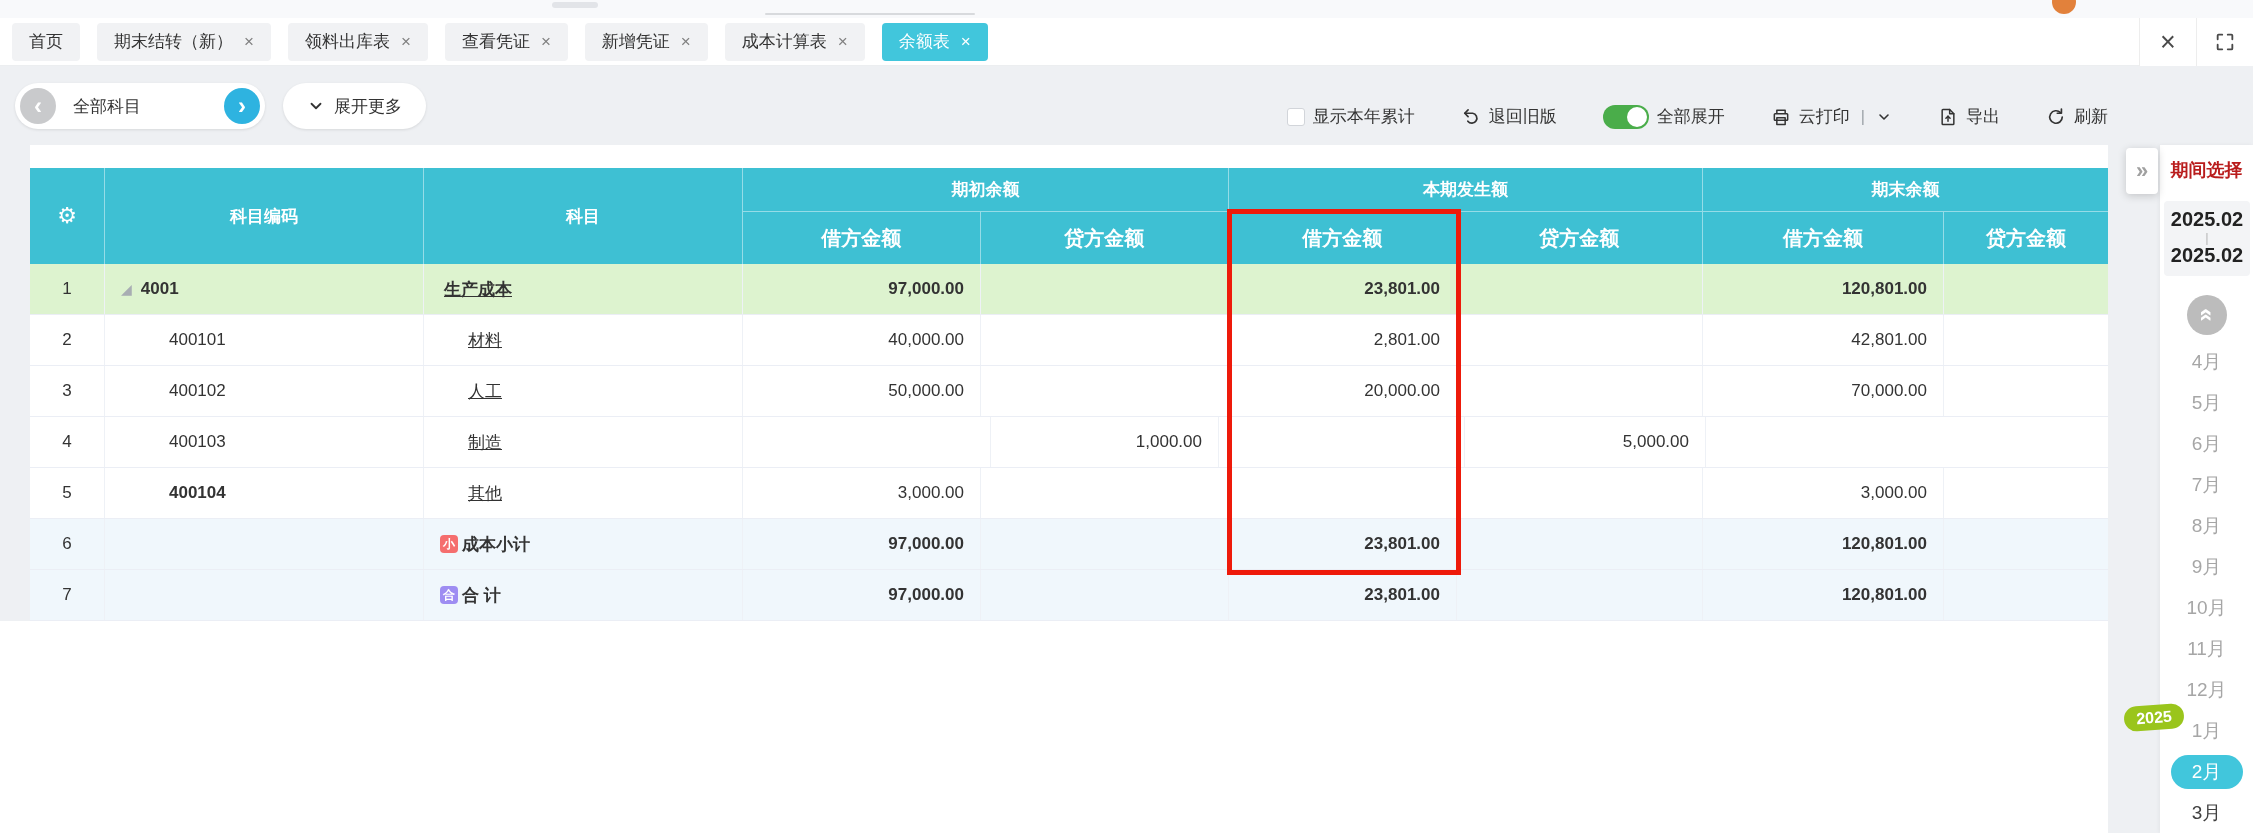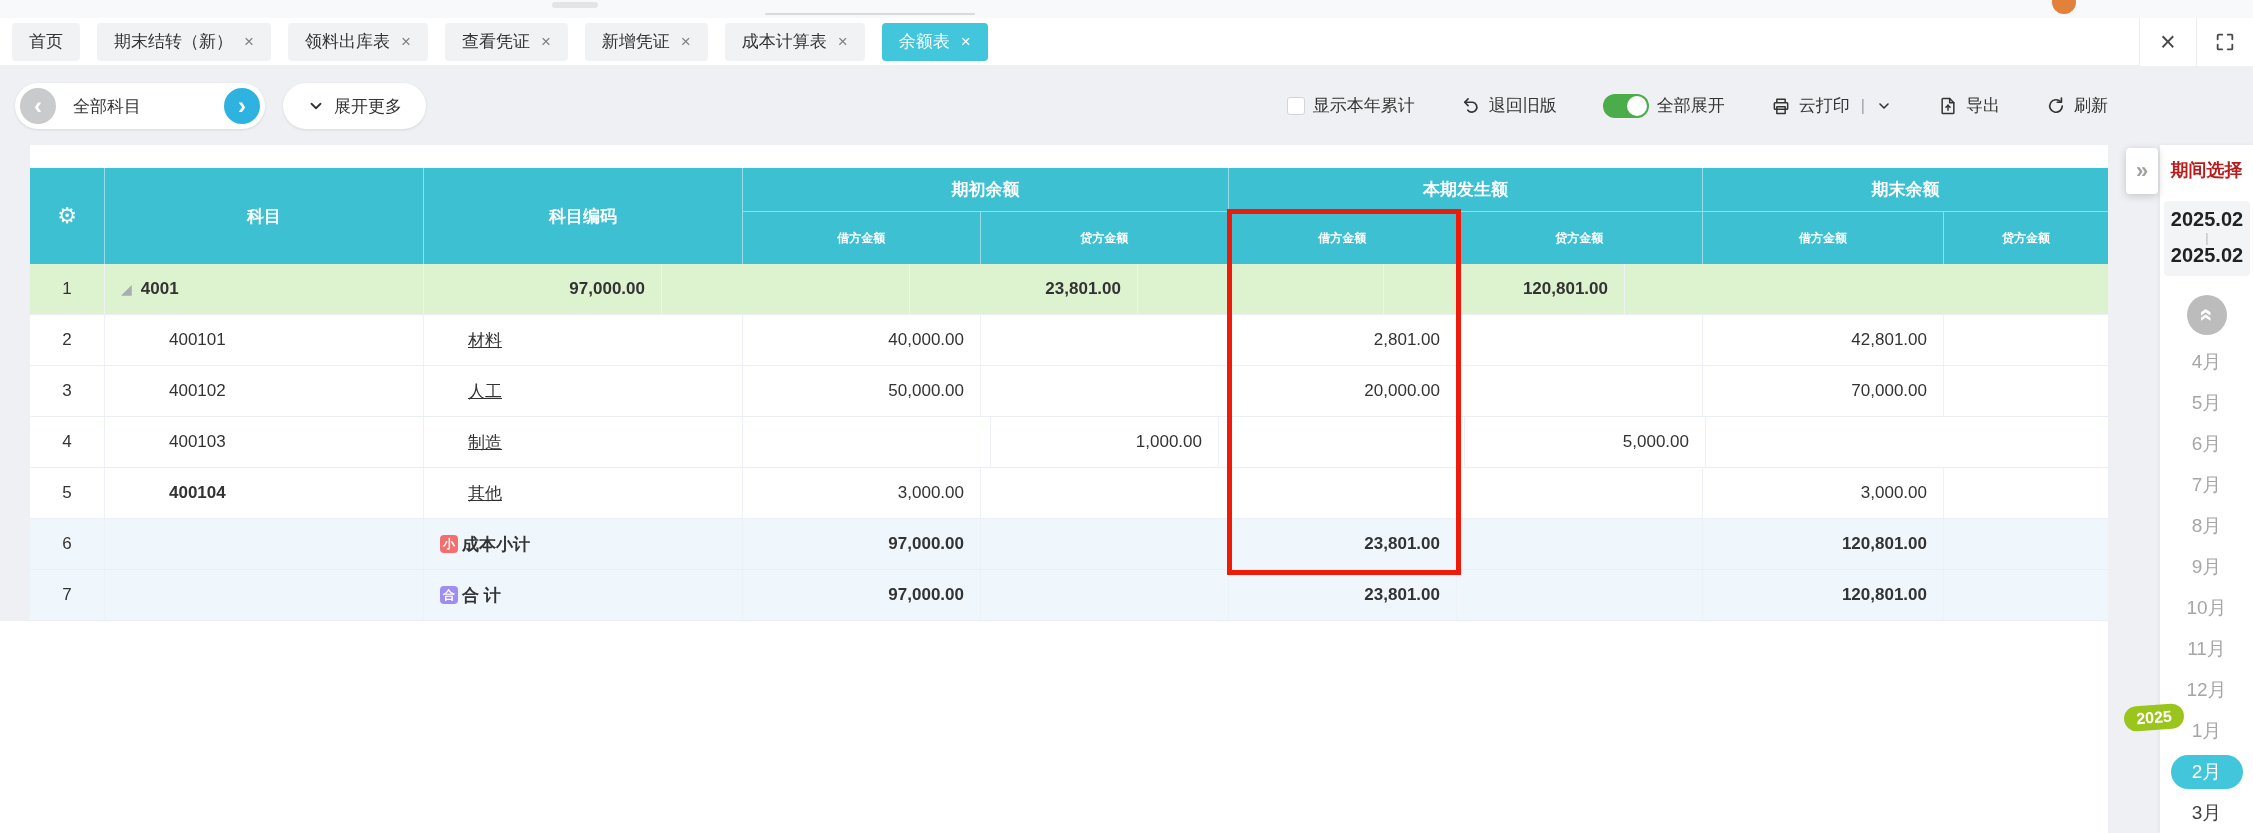--- a/index.html
+++ b/index.html
@@ -28,21 +28,21 @@
   .toolbar{position:absolute;top:66px;left:0;right:0;height:79px;background:#eef0f3;}
   .subject-pill{position:absolute;left:15px;top:17px;width:250px;height:46px;background:#fff;border-radius:23px;
                 box-shadow:0 1px 3px rgba(0,0,0,.10);}
   .pcircle{position:absolute;top:5px;width:36px;height:36px;border-radius:50%;color:#fff;font-size:24px;font-weight:700;
            display:flex;align-items:center;justify-content:center;cursor:pointer;line-height:1;}
   .pcircle.l{left:5px;background:#c9cacc;}
   .pcircle.r{right:5px;background:#2eb3e0;}
   .subject-label{position:absolute;left:58px;top:0;height:46px;display:flex;align-items:center;font-size:17px;color:#333;}
   .expand-pill{position:absolute;left:283px;top:17px;height:46px;padding:0 24px;background:#fff;border-radius:23px;
                display:flex;align-items:center;gap:9px;font-size:17px;color:#333;box-shadow:0 1px 3px rgba(0,0,0,.10);cursor:pointer;}
-  .toolbar-right{position:absolute;right:145px;top:0;height:79px;display:flex;align-items:center;gap:46px;font-size:17px;color:#333;}
+  .toolbar-right{position:absolute;right:145px;top:0;height:101px;display:flex;align-items:center;gap:46px;font-size:17px;color:#333;}
   .t-item{display:flex;align-items:center;gap:8px;cursor:pointer;white-space:nowrap;}
   .checkbox{width:18px;height:18px;background:#fff;border:1px solid #d2d5da;border-radius:3px;box-sizing:border-box;}
   .toggle{width:46px;height:24px;border-radius:12px;background:#4aad4a;position:relative;}
   .toggle .knob{position:absolute;right:2px;top:2px;width:20px;height:20px;border-radius:50%;background:#fff;}
   .vbar{color:#9aa0a6;margin:0 3px;font-size:16px;}
   .icon-svg{display:block;}
 
   
   .main{position:absolute;top:145px;left:0;right:0;bottom:0;background:#fff;}
   .left-strip{position:absolute;left:0;top:0;width:30px;height:476px;background:#eef0f3;}
@@ -51,21 +51,21 @@
   
   .btable{position:absolute;left:30px;top:23px;width:2078px;}
   .thead{display:flex;height:96px;background:#3ec0d3;color:#fff;}
   .th{display:flex;align-items:center;justify-content:center;font-size:17px;font-weight:700;
       border-right:1px solid rgba(255,255,255,.45);box-sizing:border-box;}
   .thgroup{display:flex;flex-direction:column;border-right:1px solid rgba(255,255,255,.45);box-sizing:border-box;}
   .thgroup:last-child,.th:last-of-type{border-right:none;}
   .gt{height:43px;display:flex;align-items:center;justify-content:center;font-size:17px;font-weight:700;
       border-bottom:1px solid rgba(255,255,255,.45);}
   .subrow{display:flex;flex:1;}
-  .sh{display:flex;align-items:center;justify-content:center;font-size:12px;font-weight:700;box-sizing:border-box;}
+  .sh{display:flex;align-items:center;justify-content:center;font-size:20px;font-weight:700;box-sizing:border-box;}
   .sh.bdr{border-right:1px solid rgba(255,255,255,.45);}
   .gear{font-size:22px;font-weight:400;}
 
   .row{display:flex;height:51px;background:#fff;border-bottom:1px solid #ebeef5;font-size:17px;color:#333;box-sizing:border-box;}
   .row.green{background:#ddf3cf;}
   .row.blue{background:#f0f7fc;}
   .cell{display:flex;align-items:center;border-right:1px solid #eef1f6;box-sizing:border-box;overflow:hidden;}
   .cell:last-child{border-right:none;}
   .cell.num{justify-content:center;}
   .cell.val{justify-content:flex-end;padding-right:16px;}
@@ -221,22 +221,22 @@
 
   <div class="main">
     <div class="left-strip"></div>
     <div class="gutter"></div>
 
     <div class="btable">
       <div class="thead">
         <div class="th" style="width:75px">
           <span class="gear">⚙</span>
         </div>
+        <div class="th" style="width:319px">科目编码</div>
         <div class="th" style="width:319px">科目</div>
-        <div class="th" style="width:319px">科目编码</div>
         <div class="thgroup" style="width:486px">
           <div class="gt">期初余额</div>
           <div class="subrow">
             <div class="sh bdr" style="width:238px">借方金额</div>
             <div class="sh" style="width:248px">贷方金额</div>
           </div>
         </div>
         <div class="thgroup" style="width:474px">
           <div class="gt">本期发生额</div>
           <div class="subrow">
@@ -251,20 +251,23 @@
             <div class="sh" style="width:164px">贷方金额</div>
           </div>
         </div>
       </div>
       <div id="tbody">
           <div class="row green">
             <div class="cell num" style="width: 75px;">1</div>
             <div class="cell bold" style="width: 319px; padding-left: 16px;">
               <span class="tri">◢</span>
               <span>4001</span>
+            </div>
+            <div class="cell" style="width: 319px; padding-left: 20px;">
+              <span class="bold name-link">生产成本</span>
             </div>
             <div class="cell val bold" style="width: 238px;">97,000.00</div>
             <div class="cell val bold" style="width: 248px;"></div>
             <div class="cell val bold" style="width: 228px;">23,801.00</div>
             <div class="cell val bold" style="width: 246px;"></div>
             <div class="cell val bold" style="width: 241px;">120,801.00</div>
             <div class="cell val bold" style="width: 164px;"></div>
           </div>
           <div class="row">
             <div class="cell num" style="width: 75px;">2</div>

